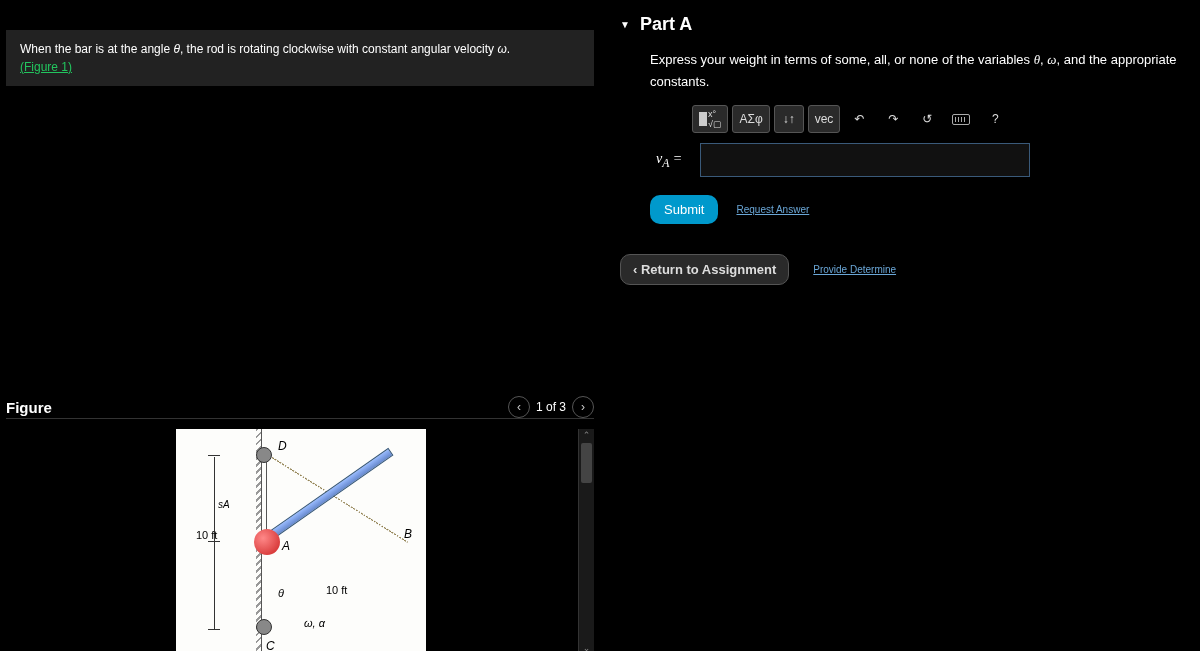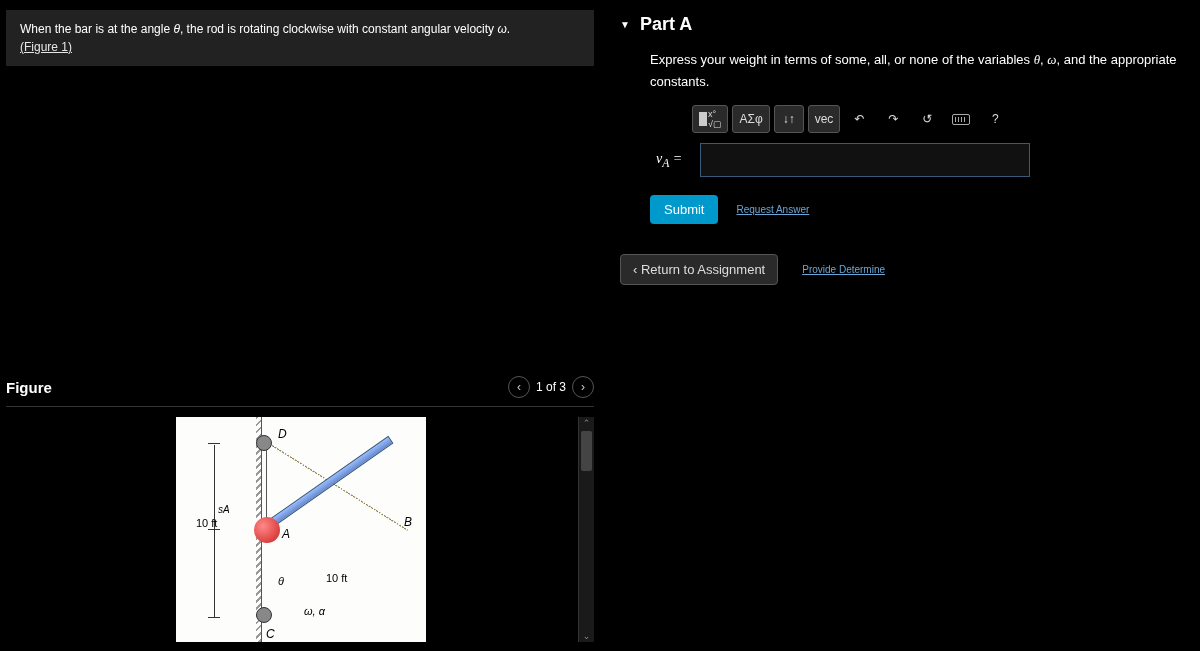--- a/index.html
+++ b/index.html
@@ -6,42 +6,41 @@
 body {
   background: #000;
   color: #fff;
   font-family: Arial, Helvetica, sans-serif;
   font-size: 13px;
   width: 1200px;
   height: 651px;
   overflow: hidden;
   display: flex;
 }
-.left-pane { width: 600px; padding: 0; position: relative; }
+.left-pane { width: 600px; padding: 0; position: relative; margin-top: 20px; }
 .right-pane { flex: 1; padding: 10px 20px; }
 
 
 .problem-box {
   background: #222;
   padding: 10px 14px;
   margin: 10px 6px 0 6px;
   font-size: 12px;
   line-height: 1.5;
 }
-.problem-box a { color: #e5e5e5; text-decoration: underline; text-align: right; }
+.problem-box a { color: #22c55e; text-decoration: underline; text-align: right; }
 .italic { font-style: italic; }
 
 
 .figure-section { margin-top: 310px; padding: 0 6px; }
 .figure-header {
   display: flex;
   align-items: center;
   justify-content: space-between;
   border-bottom: 1px solid #333;
-  padding-bottom: 8px;
   margin-bottom: 10px;
 }
 .figure-header h3 { font-size: 15px; font-weight: bold; }
 .pager { display: flex; align-items: center; gap: 6px; font-size: 12px; }
 .pager-btn {
   width: 22px; height: 22px; border-radius: 50%;
   border: 1px solid #555; display: flex; align-items: center; justify-content: center;
   cursor: pointer; font-size: 12px; color: #ccc;
 }
 .figure-body { display: flex; }
@@ -58,21 +57,21 @@
 .pulleyC { position:absolute; left:80px; top:190px; width:16px; height:16px; border-radius:50%; background:#888; border:1px solid #333;}
 .ballA { position:absolute; left:78px; top:100px; width:26px; height:26px; border-radius:50%; background:radial-gradient(circle at 35% 35%, #f88, #c22);}
 .cord1 { position:absolute; left:90px; top:28px; width:1px; height:78px; background:#555;}
 .bar { position:absolute; left:92px; top:104px; width:150px; height:9px; background:linear-gradient(#9bf,#68c); transform-origin:left center; transform:rotate(-35deg); border:1px solid #357;}
 .cordDB { position:absolute; left:96px; top:28px; width:160px; height:1px; background:repeating-linear-gradient(90deg,#874 0,#874 2px,transparent 2px,transparent 3px); transform-origin:left center; transform:rotate(32deg);}
 .lblD{position:absolute;left:102px;top:10px;color:#000;font-style:italic;font-size:12px;}
 .lblB{position:absolute;left:228px;top:98px;color:#000;font-style:italic;font-size:12px;}
 .lblA{position:absolute;left:106px;top:110px;color:#000;font-style:italic;font-size:12px;}
 .lblC{position:absolute;left:90px;top:210px;color:#000;font-style:italic;font-size:12px;}
 .lbl10a{position:absolute;left:20px;top:100px;color:#000;font-size:11px;}
-.lblsa{position:absolute;left:42px;top:87px;color:#000;font-size:10px;font-style:italic;}
+.lblsa{position:absolute;left:42px;top:70px;color:#000;font-size:10px;font-style:italic;}
 .lbl10b{position:absolute;left:150px;top:155px;color:#000;font-size:11px;}
 .lbltheta{position:absolute;left:102px;top:158px;color:#000;font-size:11px;font-style:italic;}
 .lblwa{position:absolute;left:128px;top:188px;color:#000;font-size:11px;font-style:italic;}
 .dim-line{position:absolute;left:38px;top:28px;width:1px;height:172px;background:#333;}
 .dim-t{position:absolute;left:32px;top:26px;width:12px;height:1px;background:#333;}
 .dim-m{position:absolute;left:32px;top:112px;width:12px;height:1px;background:#333;}
 .dim-b{position:absolute;left:32px;top:200px;width:12px;height:1px;background:#333;}
 .scroll-track{width:16px;background:#1a1a1a;border-left:1px solid #333;margin-left:auto;position:relative;height:225px;}
 .scroll-thumb{position:absolute;top:14px;left:2px;right:2px;height:40px;background:#444;border-radius:2px;}
 .scroll-arrow{position:absolute;left:0;right:0;text-align:center;font-size:9px;color:#888;}
@@ -84,24 +83,24 @@
 .part-body{padding-left:30px;}
 .q-text{font-size:13px;line-height:1.7;margin-bottom:6px;}
 .q-text .serif{font-family:Georgia,serif;}
 .toolbar{display:flex;gap:4px;margin:12px 0 10px 42px;align-items:center;}
 .tbtn{height:28px;min-width:30px;padding:0 6px;border:1px solid #555;border-radius:3px;background:#2a2a2a;display:flex;align-items:center;justify-content:center;font-size:12px;color:#ddd;cursor:pointer;}
 .tbtn.flat{border:none;background:transparent;}
 .answer-row{display:flex;align-items:center;gap:18px;margin-bottom:18px;}
 .vA{font-style:italic;font-family:Georgia,serif;font-size:14px;padding-left:6px;}
 .answer-input{width:330px;height:34px;background:#111;border:1px solid #3a5a7a;color:#fff;padding:0 8px;font-size:13px;}
 .actions{display:flex;align-items:center;gap:18px;margin-bottom:30px;}
-.submit-btn{background:#0099cc;border:none;color:#fff;padding:7px 14px;font-size:13px;cursor:pointer;border-radius:4px;}
+.submit-btn{background:#0099cc;border:none;color:#fff;padding:7px 14px;font-size:13px;cursor:pointer;border-radius:10px;}
 .link{color:#6aa6d6;text-decoration:underline;font-size:10px;cursor:pointer;}
 .bottom-row{display:flex;align-items:center;gap:24px;margin-top:20px;}
-.return-btn{border:1px solid #555;background:#2a2a2a;color:#ddd;padding:7px 12px;font-size:13px;cursor:pointer;border-radius:4px;}
+.return-btn{border:1px solid #555;background:#2a2a2a;color:#ddd;padding:7px 12px;font-size:13px;cursor:pointer;border-radius:10px;font-weight:bold;}
 .kbd-icon{display:inline-block;width:18px;height:11px;border:1px solid #aaa;border-radius:2px;position:relative;}
 .kbd-icon::after{content:"";position:absolute;left:2px;right:2px;top:2px;bottom:2px;background:repeating-linear-gradient(90deg,#aaa 0,#aaa 1px,transparent 1px,transparent 3px);}
 </style>
 </head>
 <body>
 
 <div class="left-pane">
   <div class="problem-box">
     <span>When the bar is at the angle </span><span class="italic">θ</span><span>, the rod is rotating clockwise with constant angular velocity </span><span class="italic">ω</span><span>.</span><br>
     <a href="#">(Figure 1)</a>

